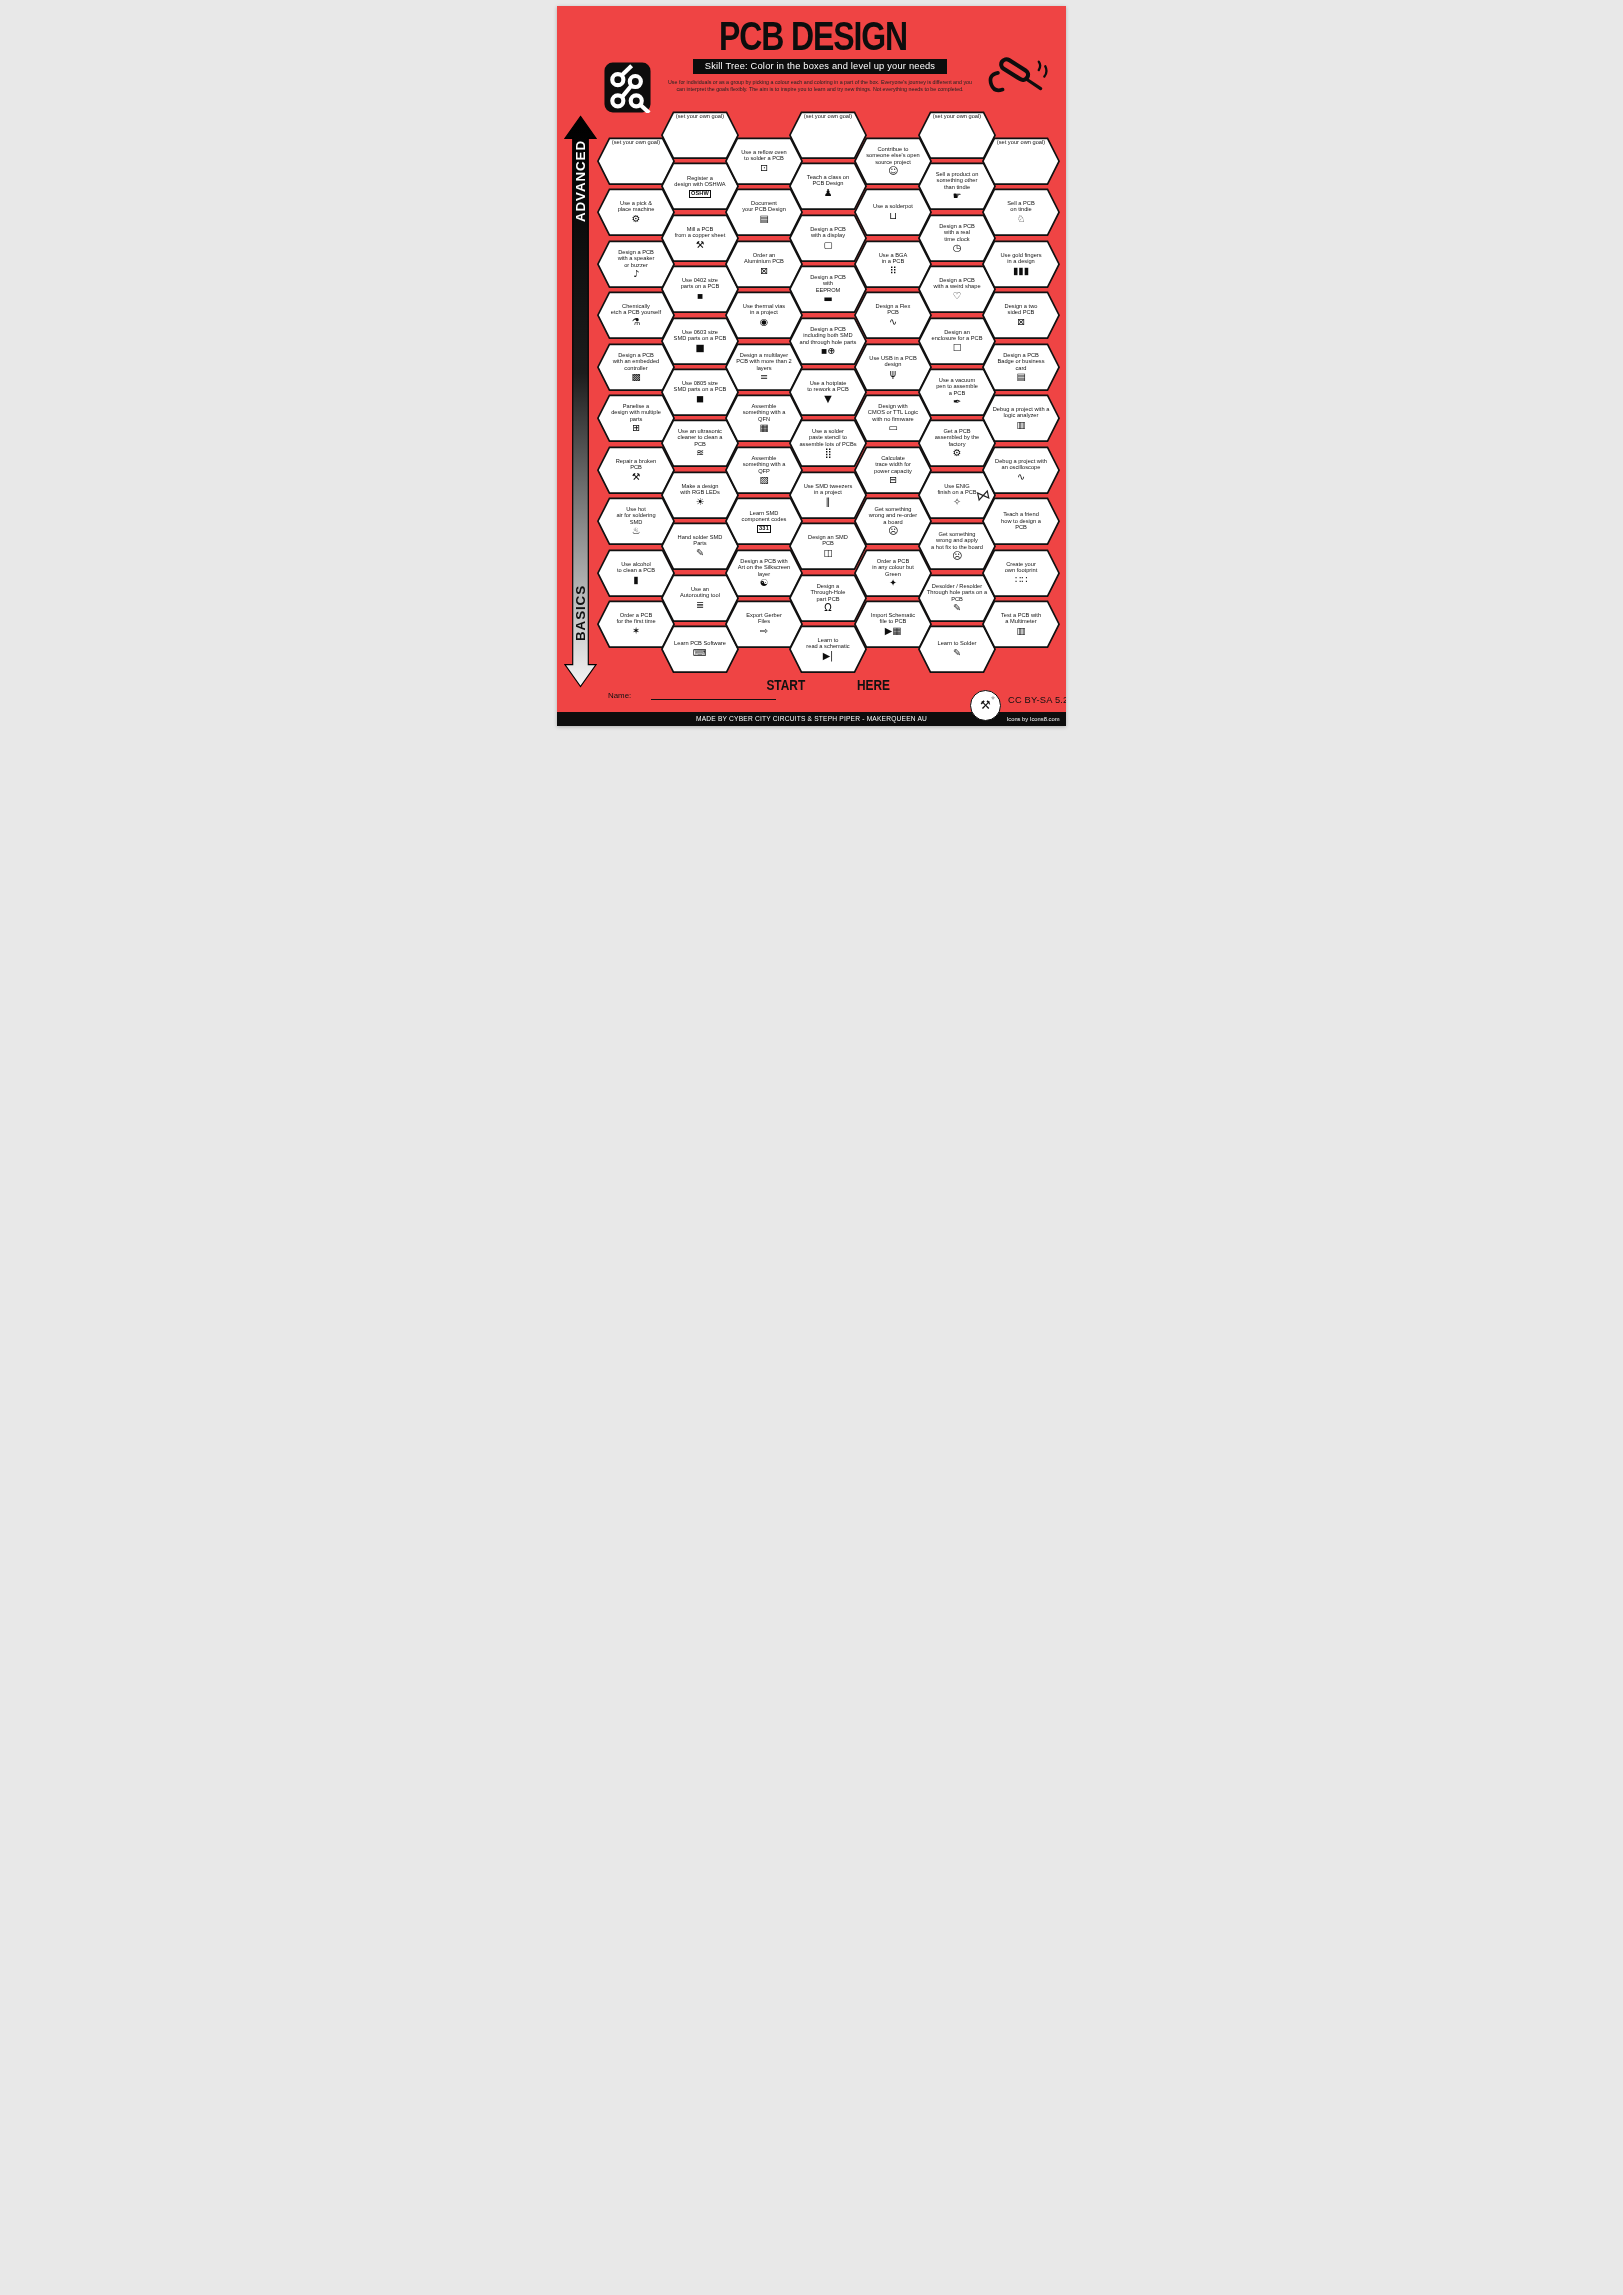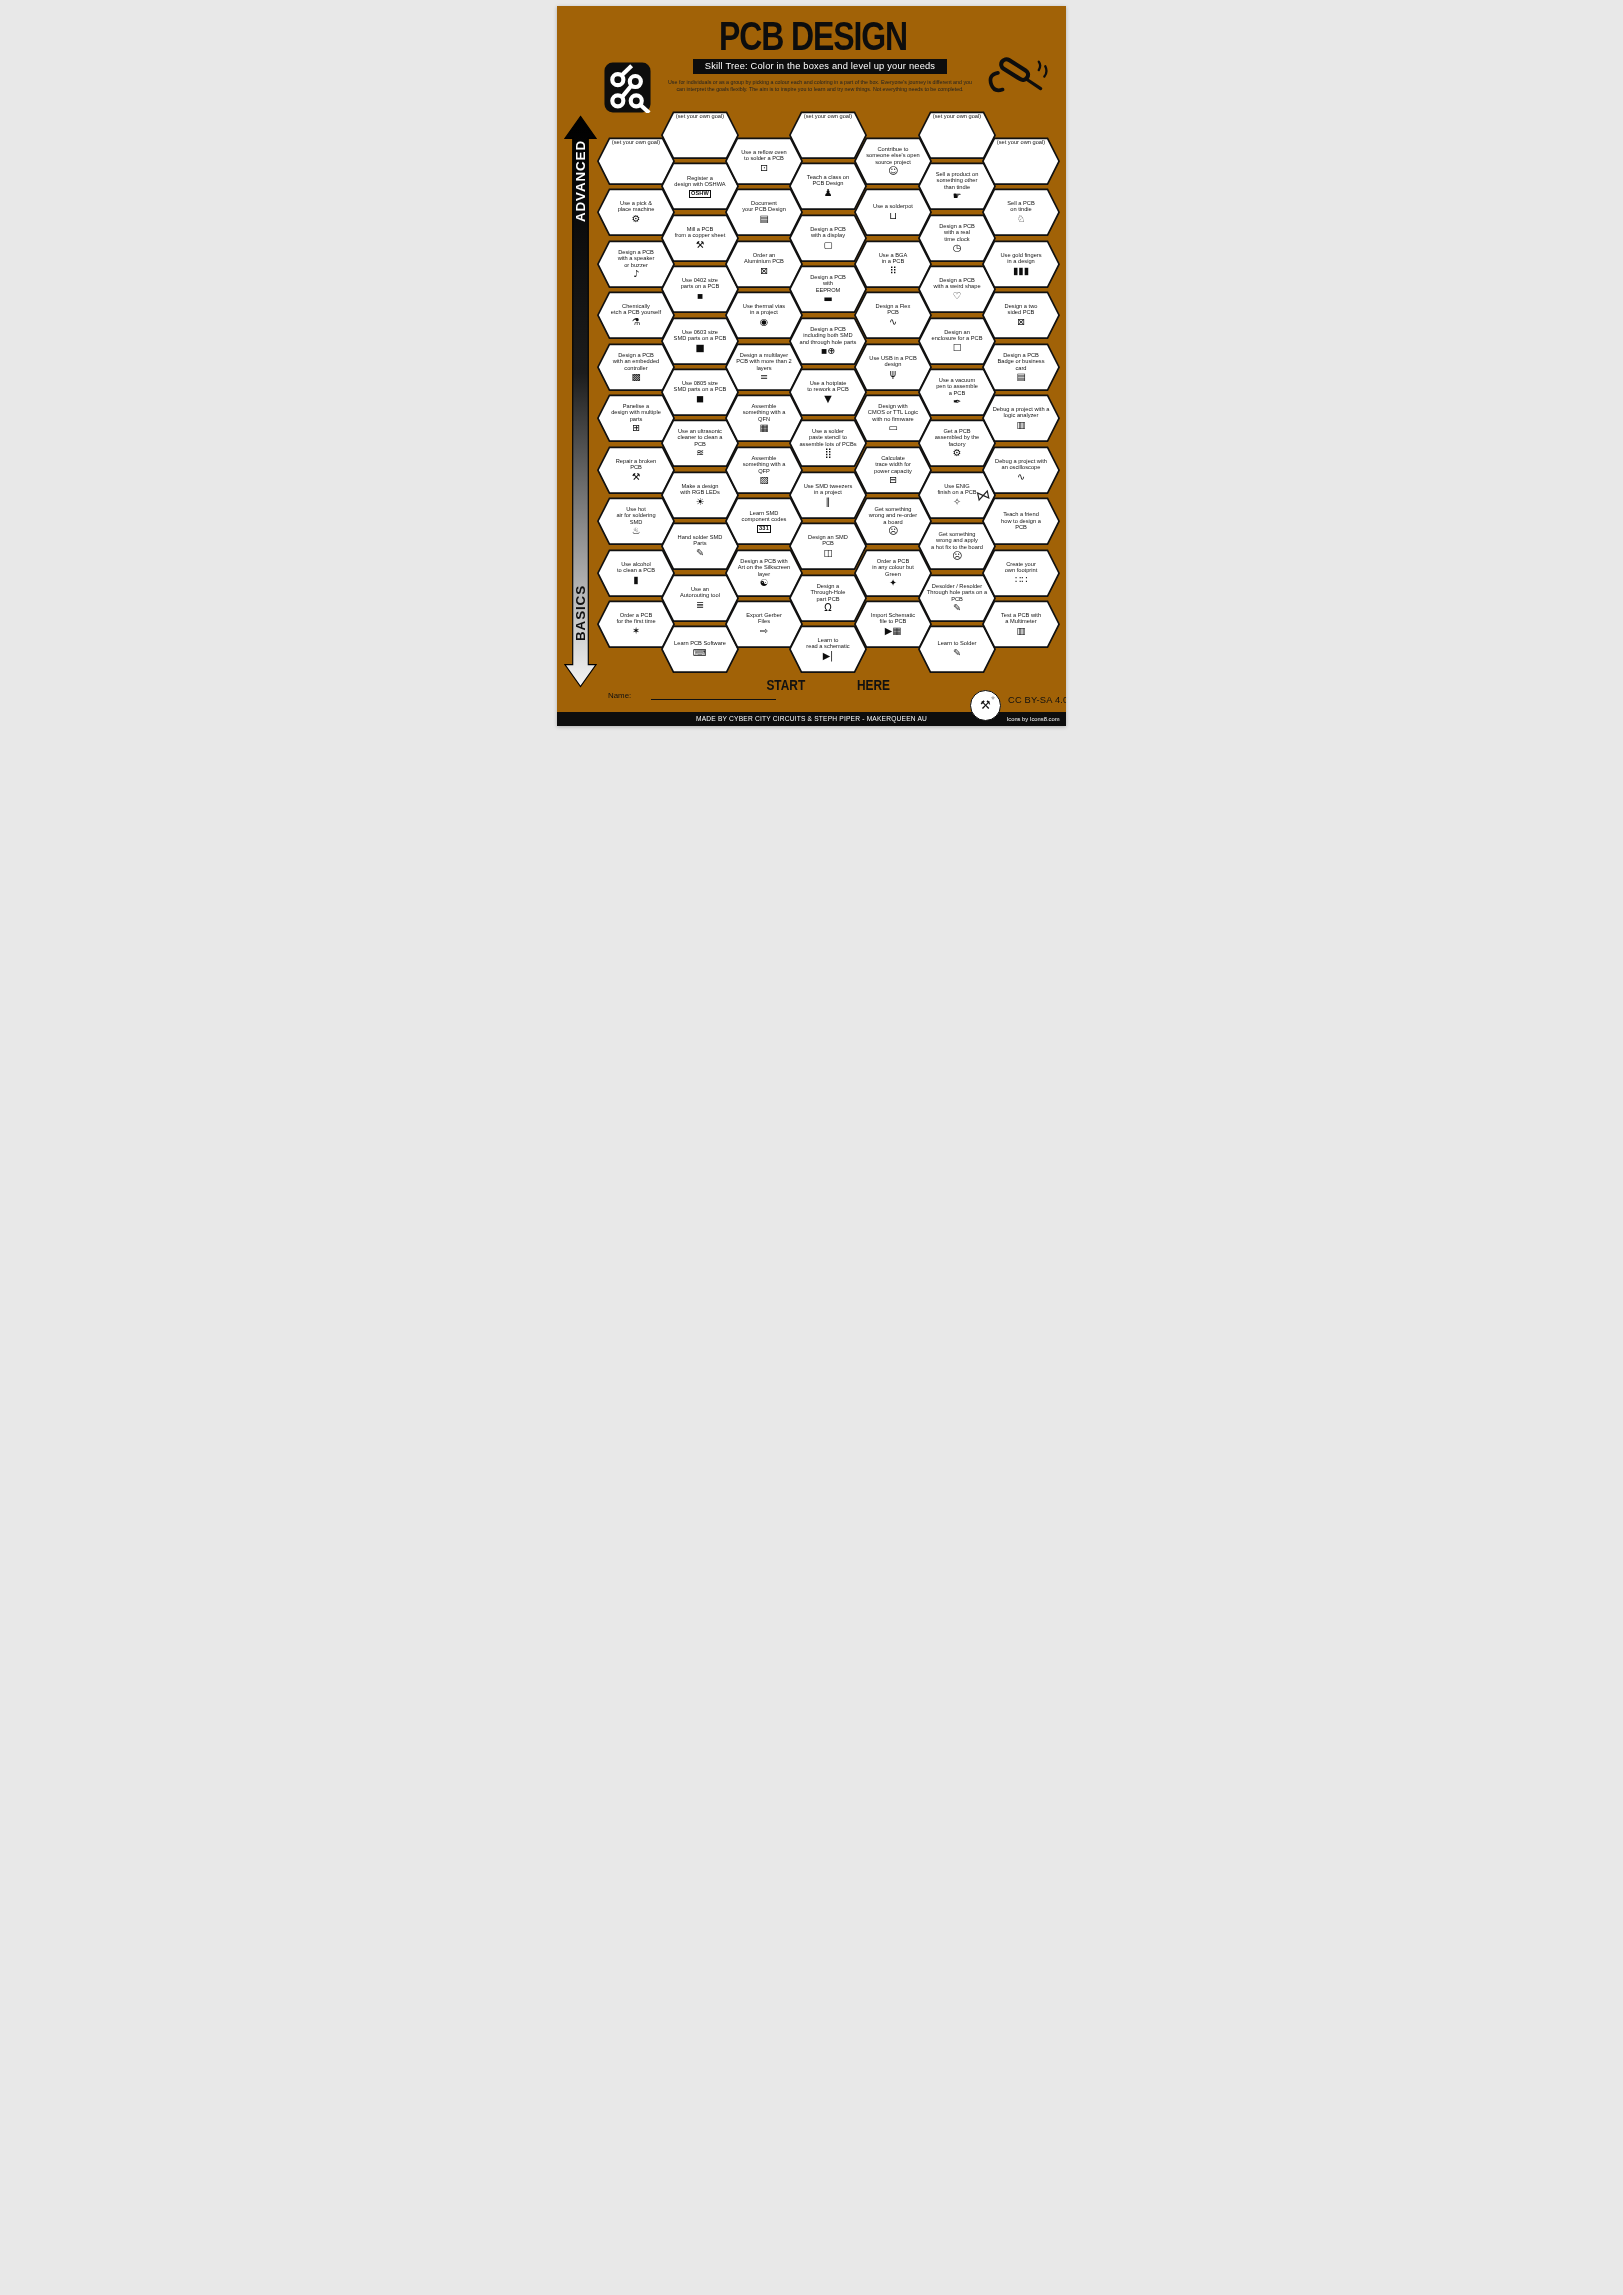--- a/index.html
+++ b/index.html
@@ -1,16 +1,16 @@
 <!DOCTYPE html>
 <html style="font-size:7.4px"><head>
 <meta charset="utf-8">
 <style>
   html,body{margin:0;padding:0;background:#e8e8e8;font-family:"Liberation Sans",sans-serif;}
-  .poster{position:relative;width:509px;height:720px;background:#a16207;margin:5.6px auto;overflow:hidden;
+  .poster{position:relative;width:509px;height:720px;background:#ef4444;margin:5.6px auto;overflow:hidden;
           box-shadow:0 0.9px 3.7px rgba(0,0,0,.25);color:#111;}
   
   .title{position:absolute;top:8.3px;left:0;width:509px;text-align:center;font-size:40px;font-weight:bold;
          letter-spacing:-1.4px;transform:scaleX(.8);transform-origin:262px 0;white-space:nowrap;color:#0d0d0d;}
   .banner{position:absolute;top:53px;left:136px;width:254px;height:15.3px;background:#0d0d0d;color:#fff;
           display:flex;align-items:center;justify-content:center;font-size:9.3px;letter-spacing:0.2px;white-space:nowrap;}
   .intro{position:absolute;top:73px;left:110px;width:306px;text-align:center;font-size:5.3px;line-height:1.45;color:#222;}
   .pcb-logo{position:absolute;top:56px;left:47px;}
   .iron-logo{position:absolute;top:50px;left:427px;}
   
@@ -854,21 +854,21 @@
     <span class="road"></span>
     <span class="start-word">HERE</span>
   </div>
 
   <div class="name-row">
     <span class="name-label">Name:</span>
     <span class="name-line"></span>
   </div>
 
   <div class="maker-badge">⚒<span class="spark">✧</span></div>
-  <div class="cc-text">CC BY-SA 4.0</div>
+  <div class="cc-text">CC BY-SA 5.2</div>
 
   <div class="footer-bar">
     <div class="footer-made">MADE BY CYBER CITY CIRCUITS &amp; STEPH PIPER  -  MAKERQUEEN AU</div>
     <div class="footer-credit">Icons by Icons8.com</div>
   </div>
 
 </div>
 
 
 </body></html>

